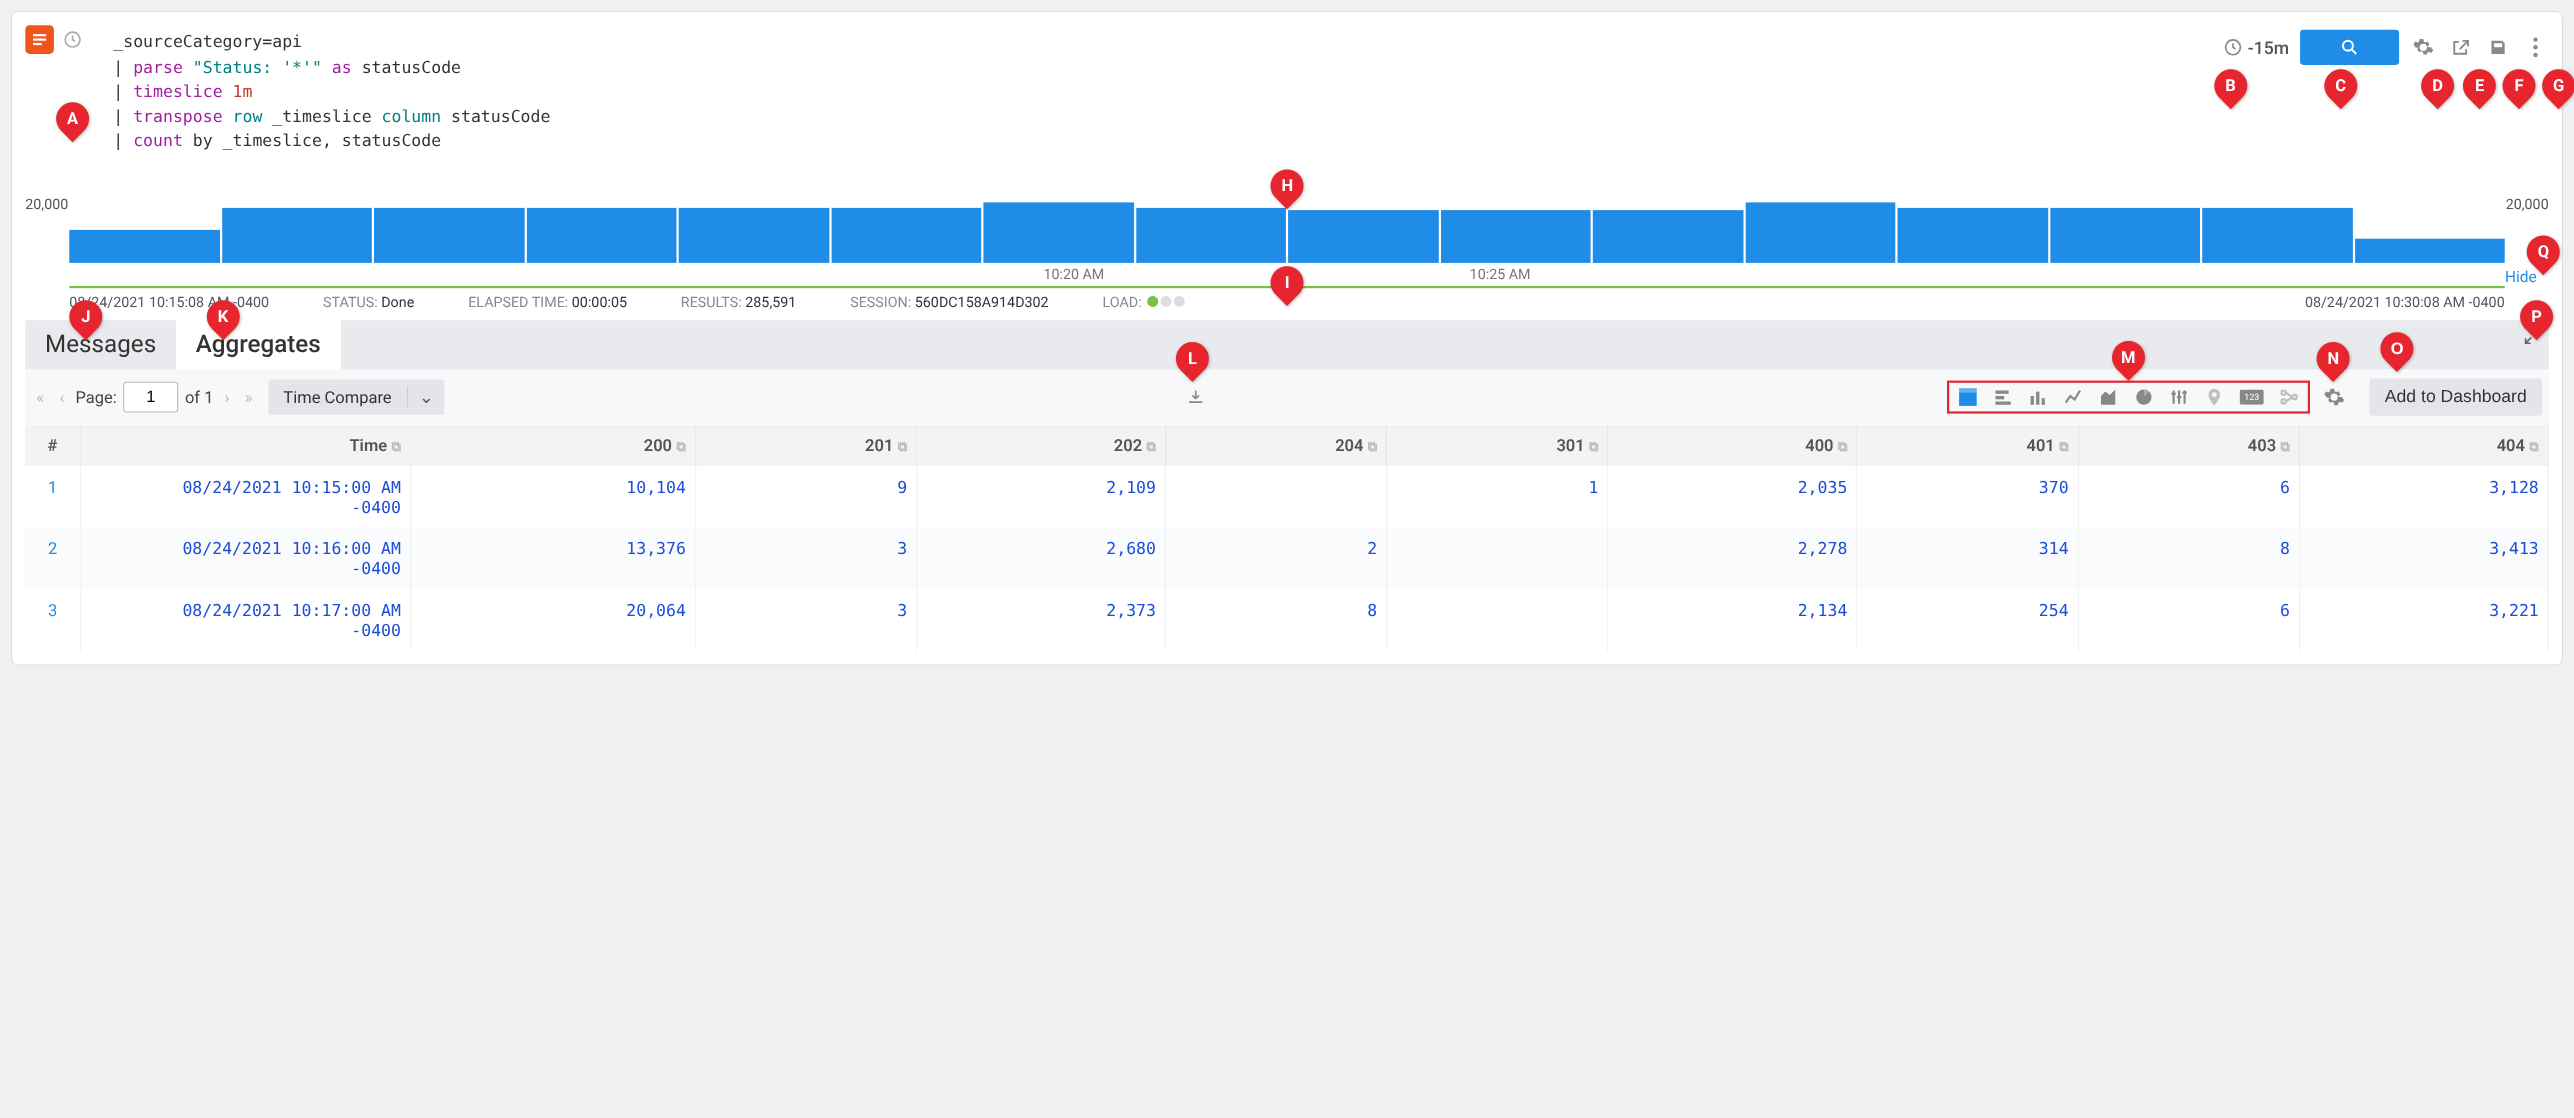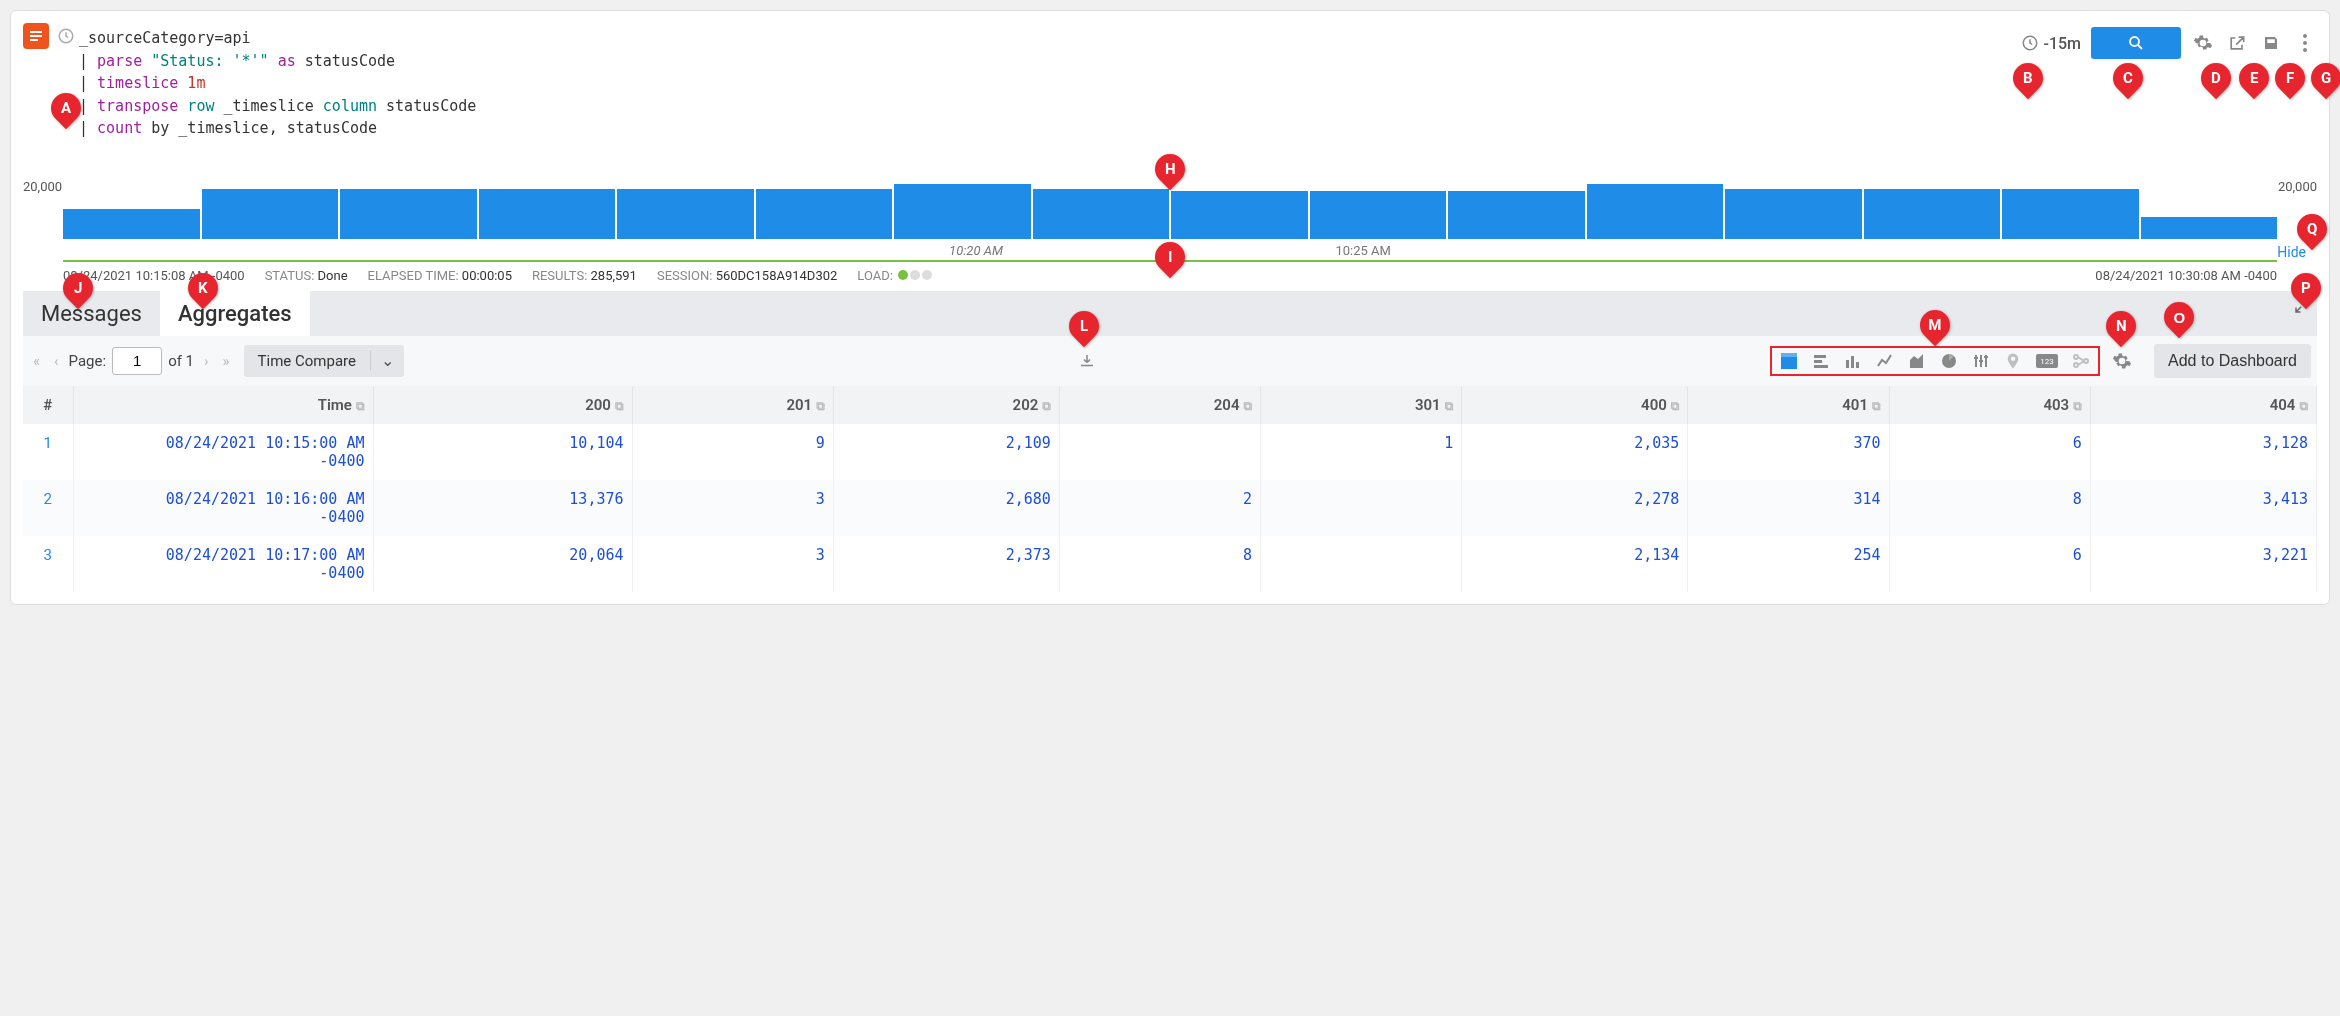--- a/index.html
+++ b/index.html
@@ -1,18 +1,18 @@
 <!DOCTYPE html>
 <html><head>
 <meta charset="utf-8">
 <style>
 * { box-sizing: border-box; margin: 0; padding: 0; }
 body { font-family: -apple-system, BlinkMacSystemFont, "Segoe UI", Roboto, Helvetica, Arial, sans-serif; background: #f0f0f0; padding: 10px; }
 .app { background: #fff; border: 1px solid #ddd; border-radius: 6px; padding: 12px; width: 100%; }
-.top-row { display: flex; align-items: flex-start; gap: 0; }
+.top-row { display: flex; align-items: flex-start; gap: 24px; }
 .left-icons { display: flex; flex-direction: column; align-items: center; gap: 4px; }
 .icon-btn { width: 26px; height: 26px; display: inline-flex; align-items: center; justify-content: center; border-radius: 4px; }
 .icon-orange { background: #f0541e; color: #fff; }
 .query-area { flex: 1; font-family: "Menlo", "Consolas", monospace; font-size: 15px; line-height: 1.5; color: #333; padding: 4px 0; }
 .query-line { white-space: pre; }
 .kw-teal { color: #008080; }
 .kw-purple { color: #a020a0; }
 .kw-red { color: #c0392b; }
 .right-controls { display: flex; align-items: center; gap: 10px; padding-top: 4px; }
 .time-pill { display: inline-flex; align-items: center; gap: 4px; color: #555; font-size: 16px; font-weight: 500; }
@@ -23,21 +23,21 @@
 .histogram-wrap { position: relative; margin-top: 40px; padding: 0 40px; }
 .histogram { display: flex; align-items: flex-end; height: 55px; gap: 2px; }
 .histogram .bar { background: #1f8ce8; flex: 1; }
 .axis-labels { display: flex; justify-content: space-between; font-size: 13px; color: #777; margin-top: 4px; padding: 0 40px; }
 .y-label { position: absolute; font-size: 13px; color: #555; top: -5px; }
 .y-left { left: 0; }
 .y-right { right: 0; }
 .green-line { border-top: 2px solid #7ac142; margin: 2px 40px 0; }
 .hide-link { position: absolute; right: 11px; top: 60px; color: #1f8ce8; font-size: 14px; cursor: pointer; }
 .status-bar { display: flex; align-items: center; gap: 20px; font-size: 13px; color: #666; margin: 6px 40px 0; }
-.status-bar .lbl { color: #888; }
+.status-bar .lbl { color: #888; margin-left: 29px; }
 .status-bar .val { color: #333; }
 .status-time-left { font-size: 13px; color: #555; }
 .status-time-right { margin-left: auto; font-size: 13px; color: #555; }
 .load-dot { width: 10px; height: 10px; border-radius: 50%; display: inline-block; margin-left: 2px; }
 .load-green { background: #7ac142; }
 .load-grey { background: #ddd; }
 .tabs-row { display: flex; align-items: center; background: #e8eaed; margin-top: 8px; position: relative; }
 .tab { padding: 10px 18px; font-size: 22px; color: #333; cursor: pointer; }
 .tab.active { background: #fff; font-weight: 500; }
 .expand-icon { position: absolute; right: 6px; top: 6px; color: #666; cursor: pointer; }
@@ -181,21 +181,21 @@
     <div class="callout" style="top:-30px;left:50%;margin-left:-15px;">
         <span>H</span>
       </div>
     <span class="hide-link">Hide</span>
     <div class="callout" style="top:30px;right:-10px;">
         <span>Q</span>
       </div>
   </div>
   <div class="axis-labels">
     <span></span>
-    <span style="margin-left:25%;font-style:italic;">10:20 AM</span>
+    <span style="margin-left:25%;">10:20 AM</span>
     <span style="margin-right:25%;">10:25 AM</span>
     <span></span>
   </div>
   <div class="green-line pos-rel">
     <div class="callout" style="top:-20px;left:50%;margin-left:-15px;">
         <span>I</span>
       </div>
   </div>
 
   <div class="status-bar">

